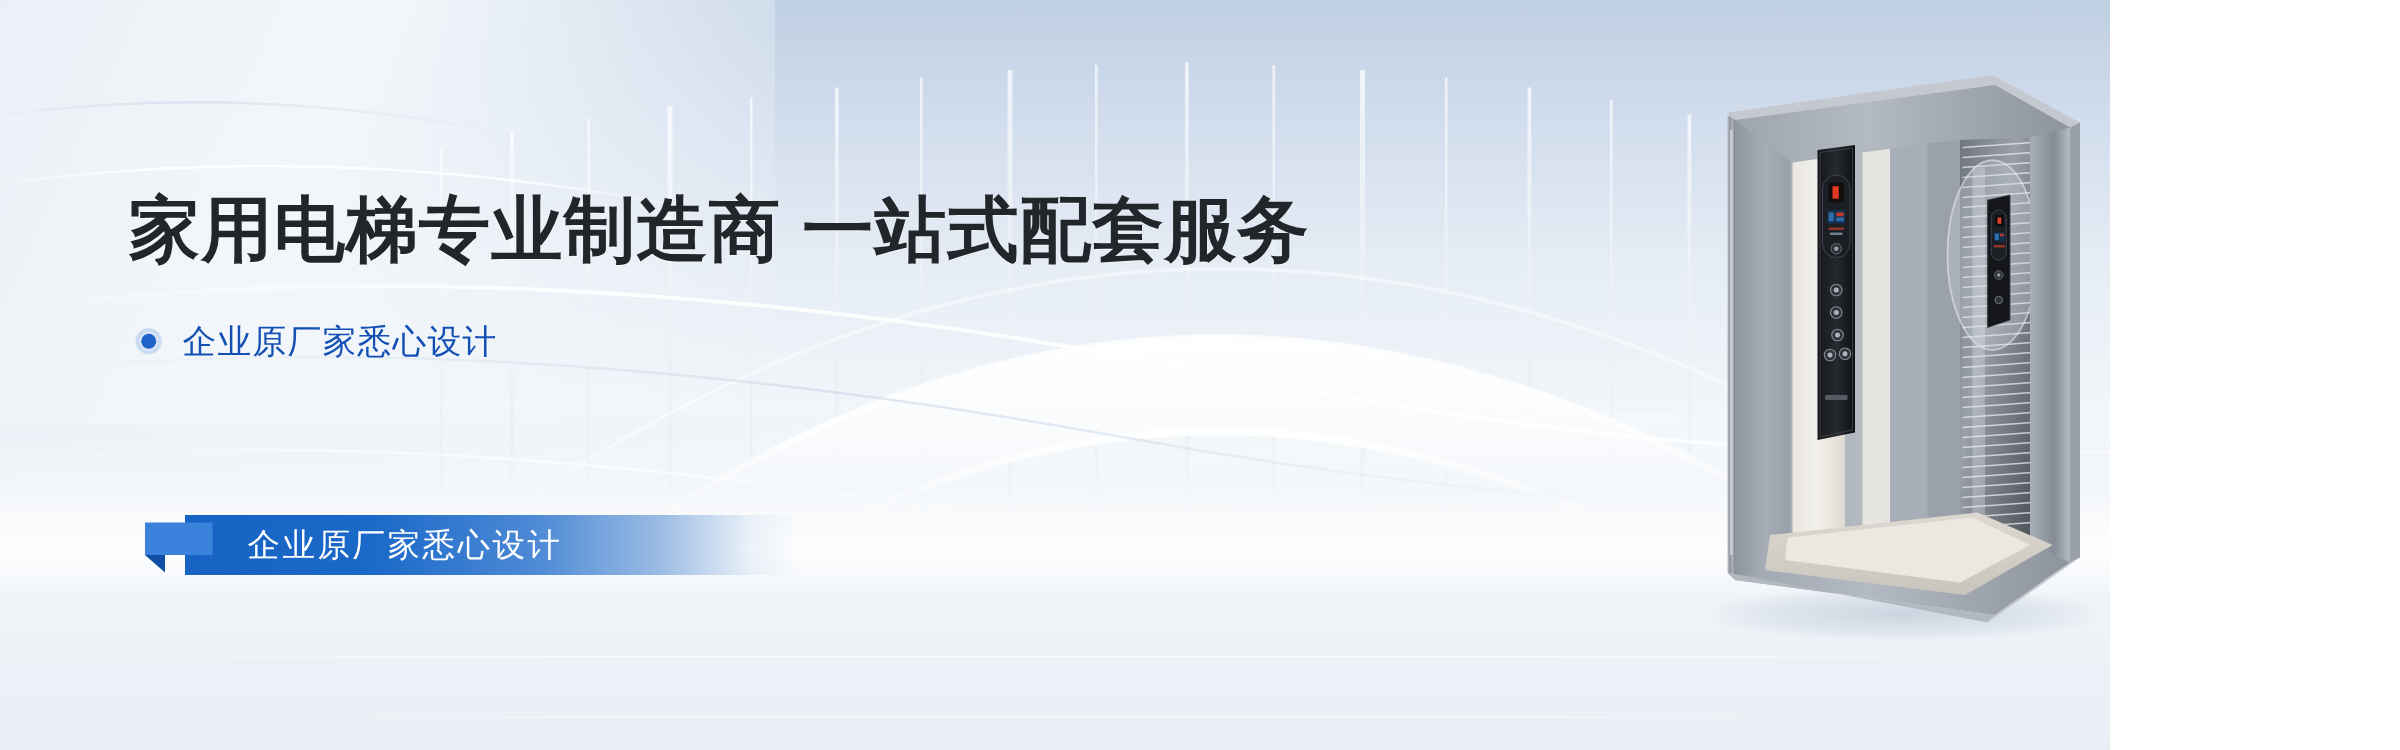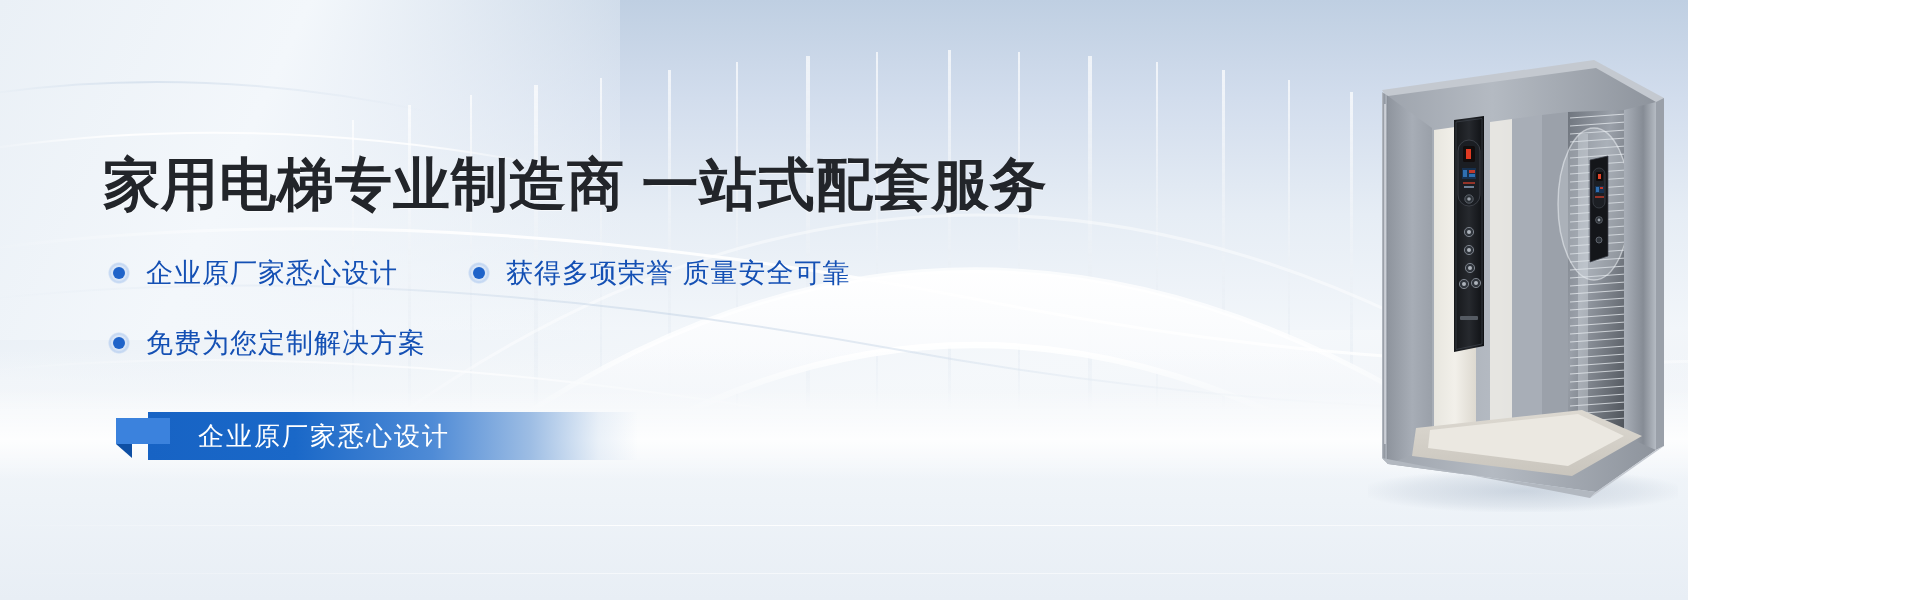--- a/index.html
+++ b/index.html
@@ -212,30 +212,22 @@
   <div class="floor-line" style="bottom:26px;opacity:.6;"></div>
 
   <h1 class="headline">家用电梯专业制造商 一站式配套服务</h1>
 
   <div class="features">
     <div class="feat-row">
       <div class="feat col1">
         <span class="dot"></span>
         <span class="feat-label">企业原厂家悉心设计</span>
       </div>
-      <div class="feat col2">
-        <span class="dot"></span>
-        <span class="feat-label">获得多项荣誉 质量安全可靠</span>
-      </div>
     </div>
     <div class="feat-row">
-      <div class="feat col2">
-        <span class="dot"></span>
-        <span class="feat-label">免费为您定制解决方案</span>
-      </div>
     </div>
   </div>
 
   <div class="ribbon">
     <span class="ribbon-label">企业原厂家悉心设计</span>
   </div>
   <div class="ribbon-tab"></div>
   <div class="ribbon-notch"></div>
 
   <div class="elev-shadow"></div>

